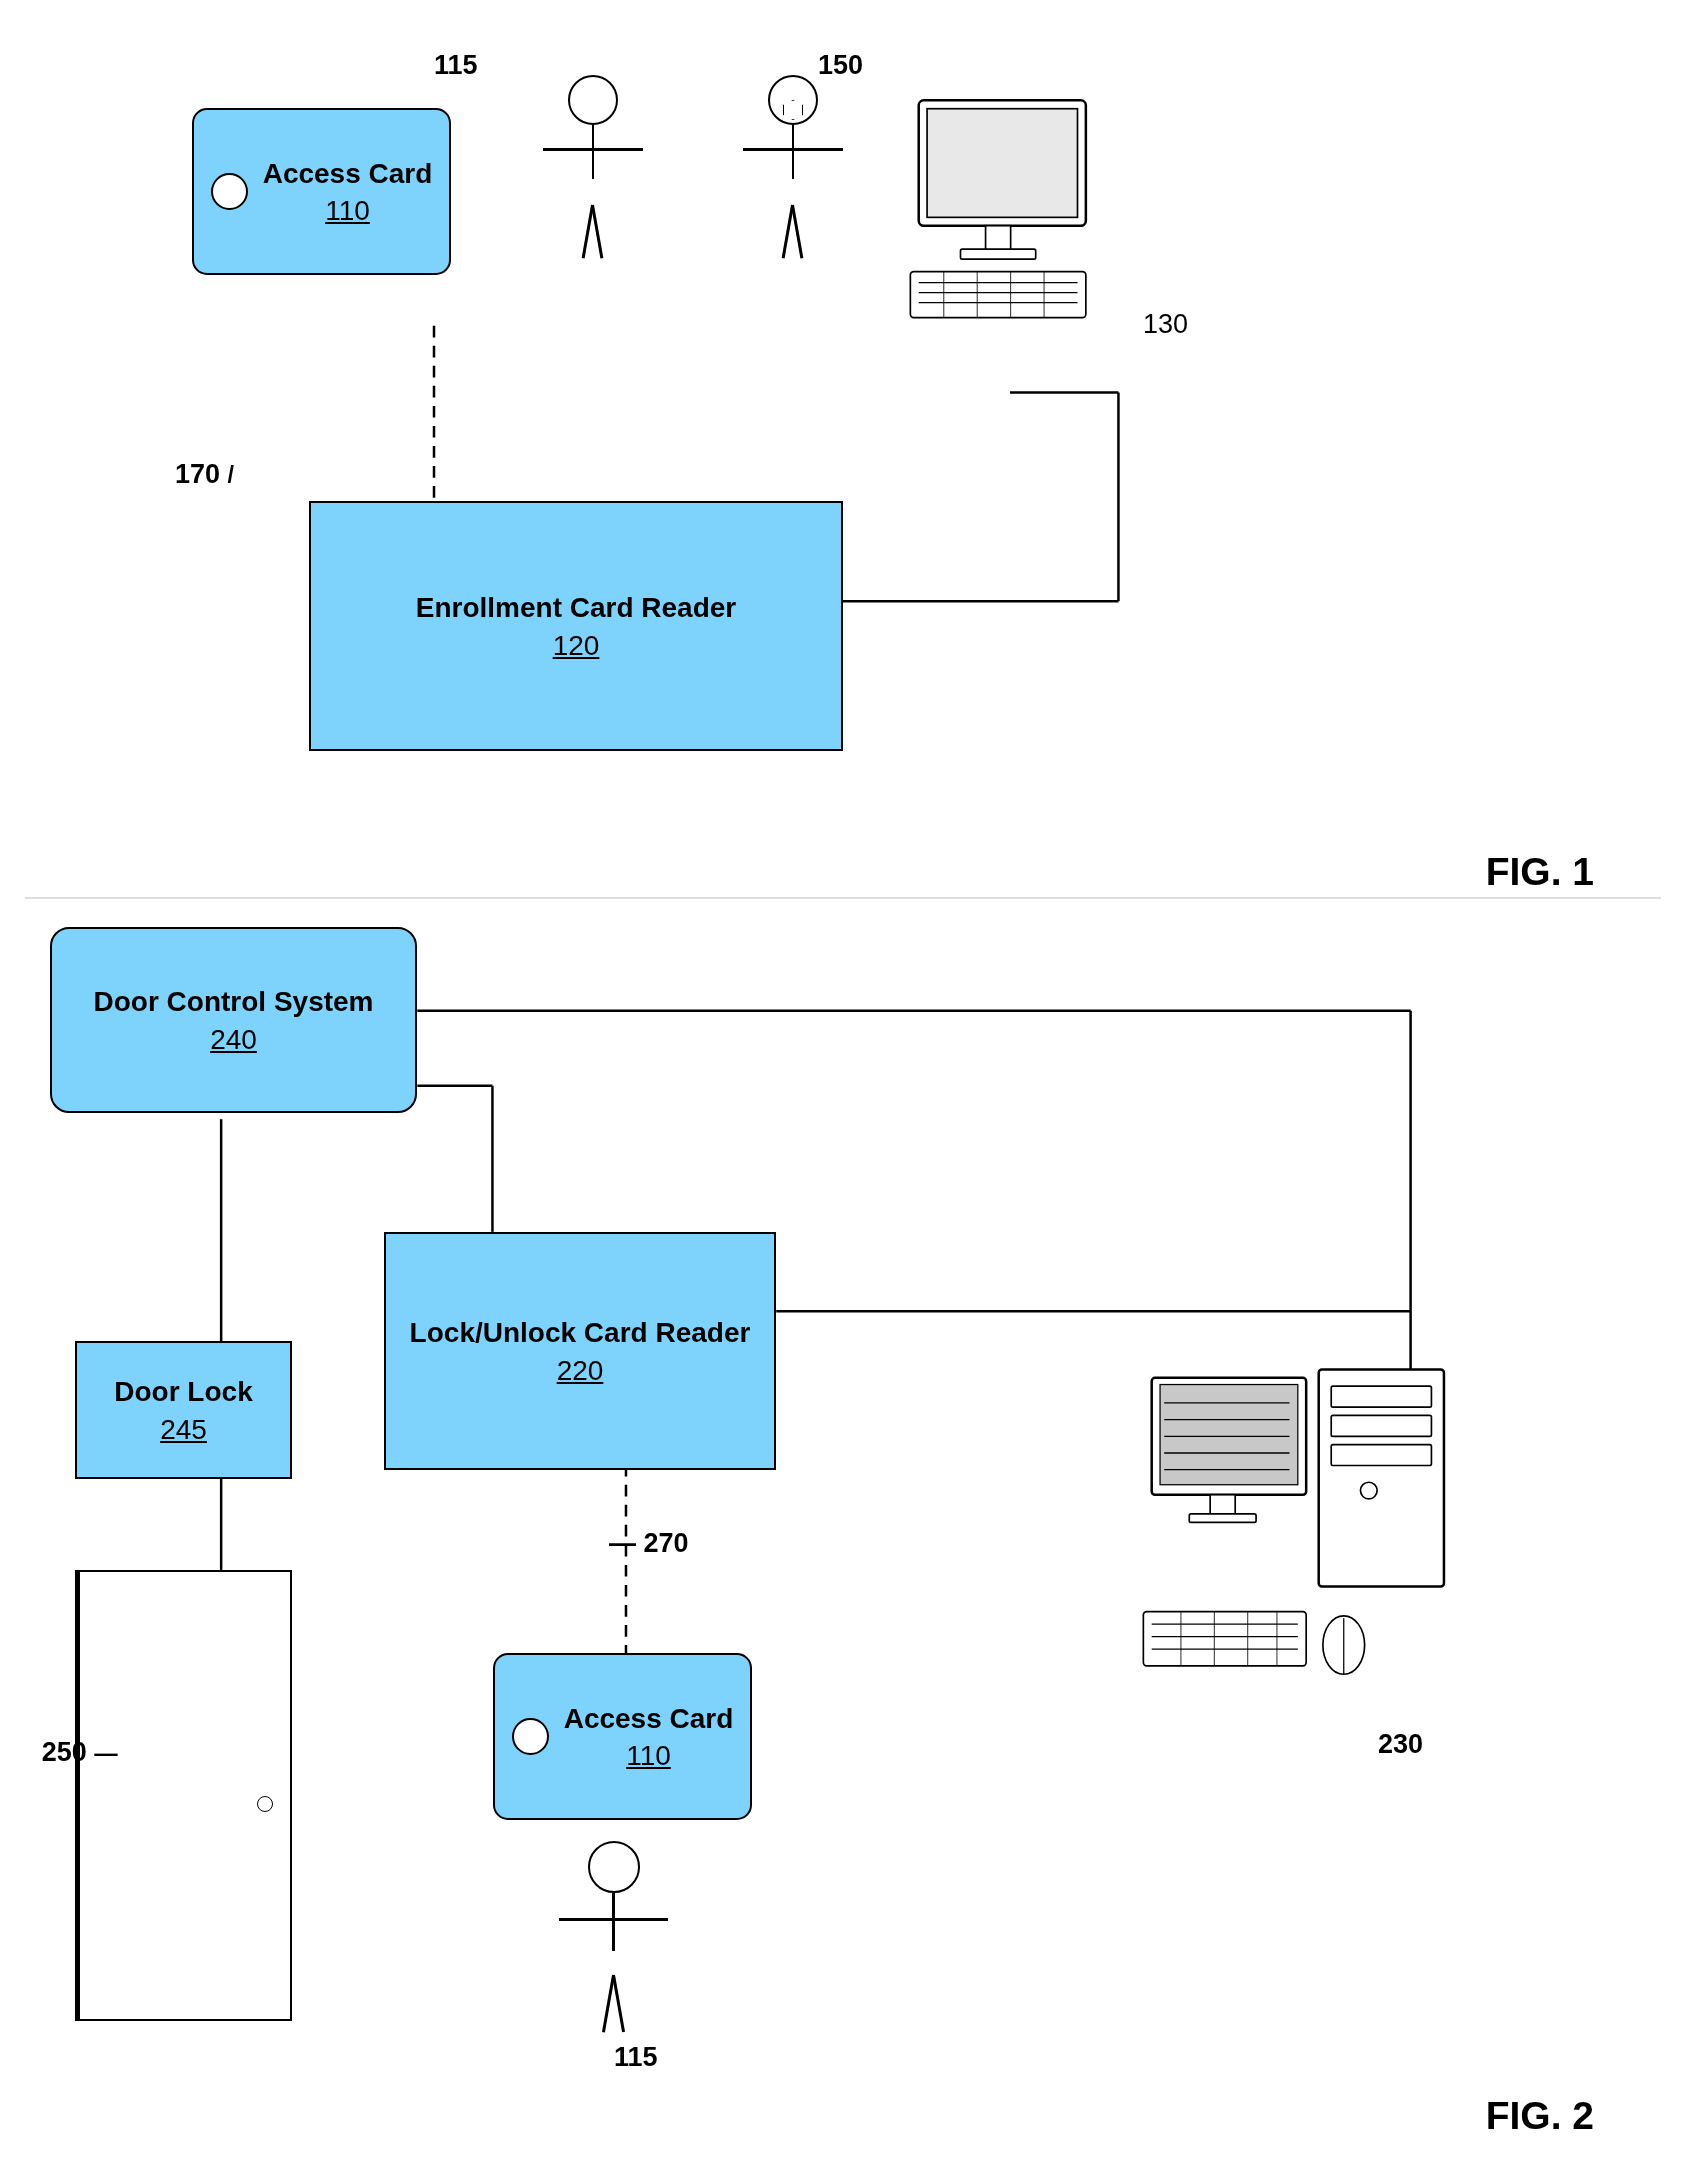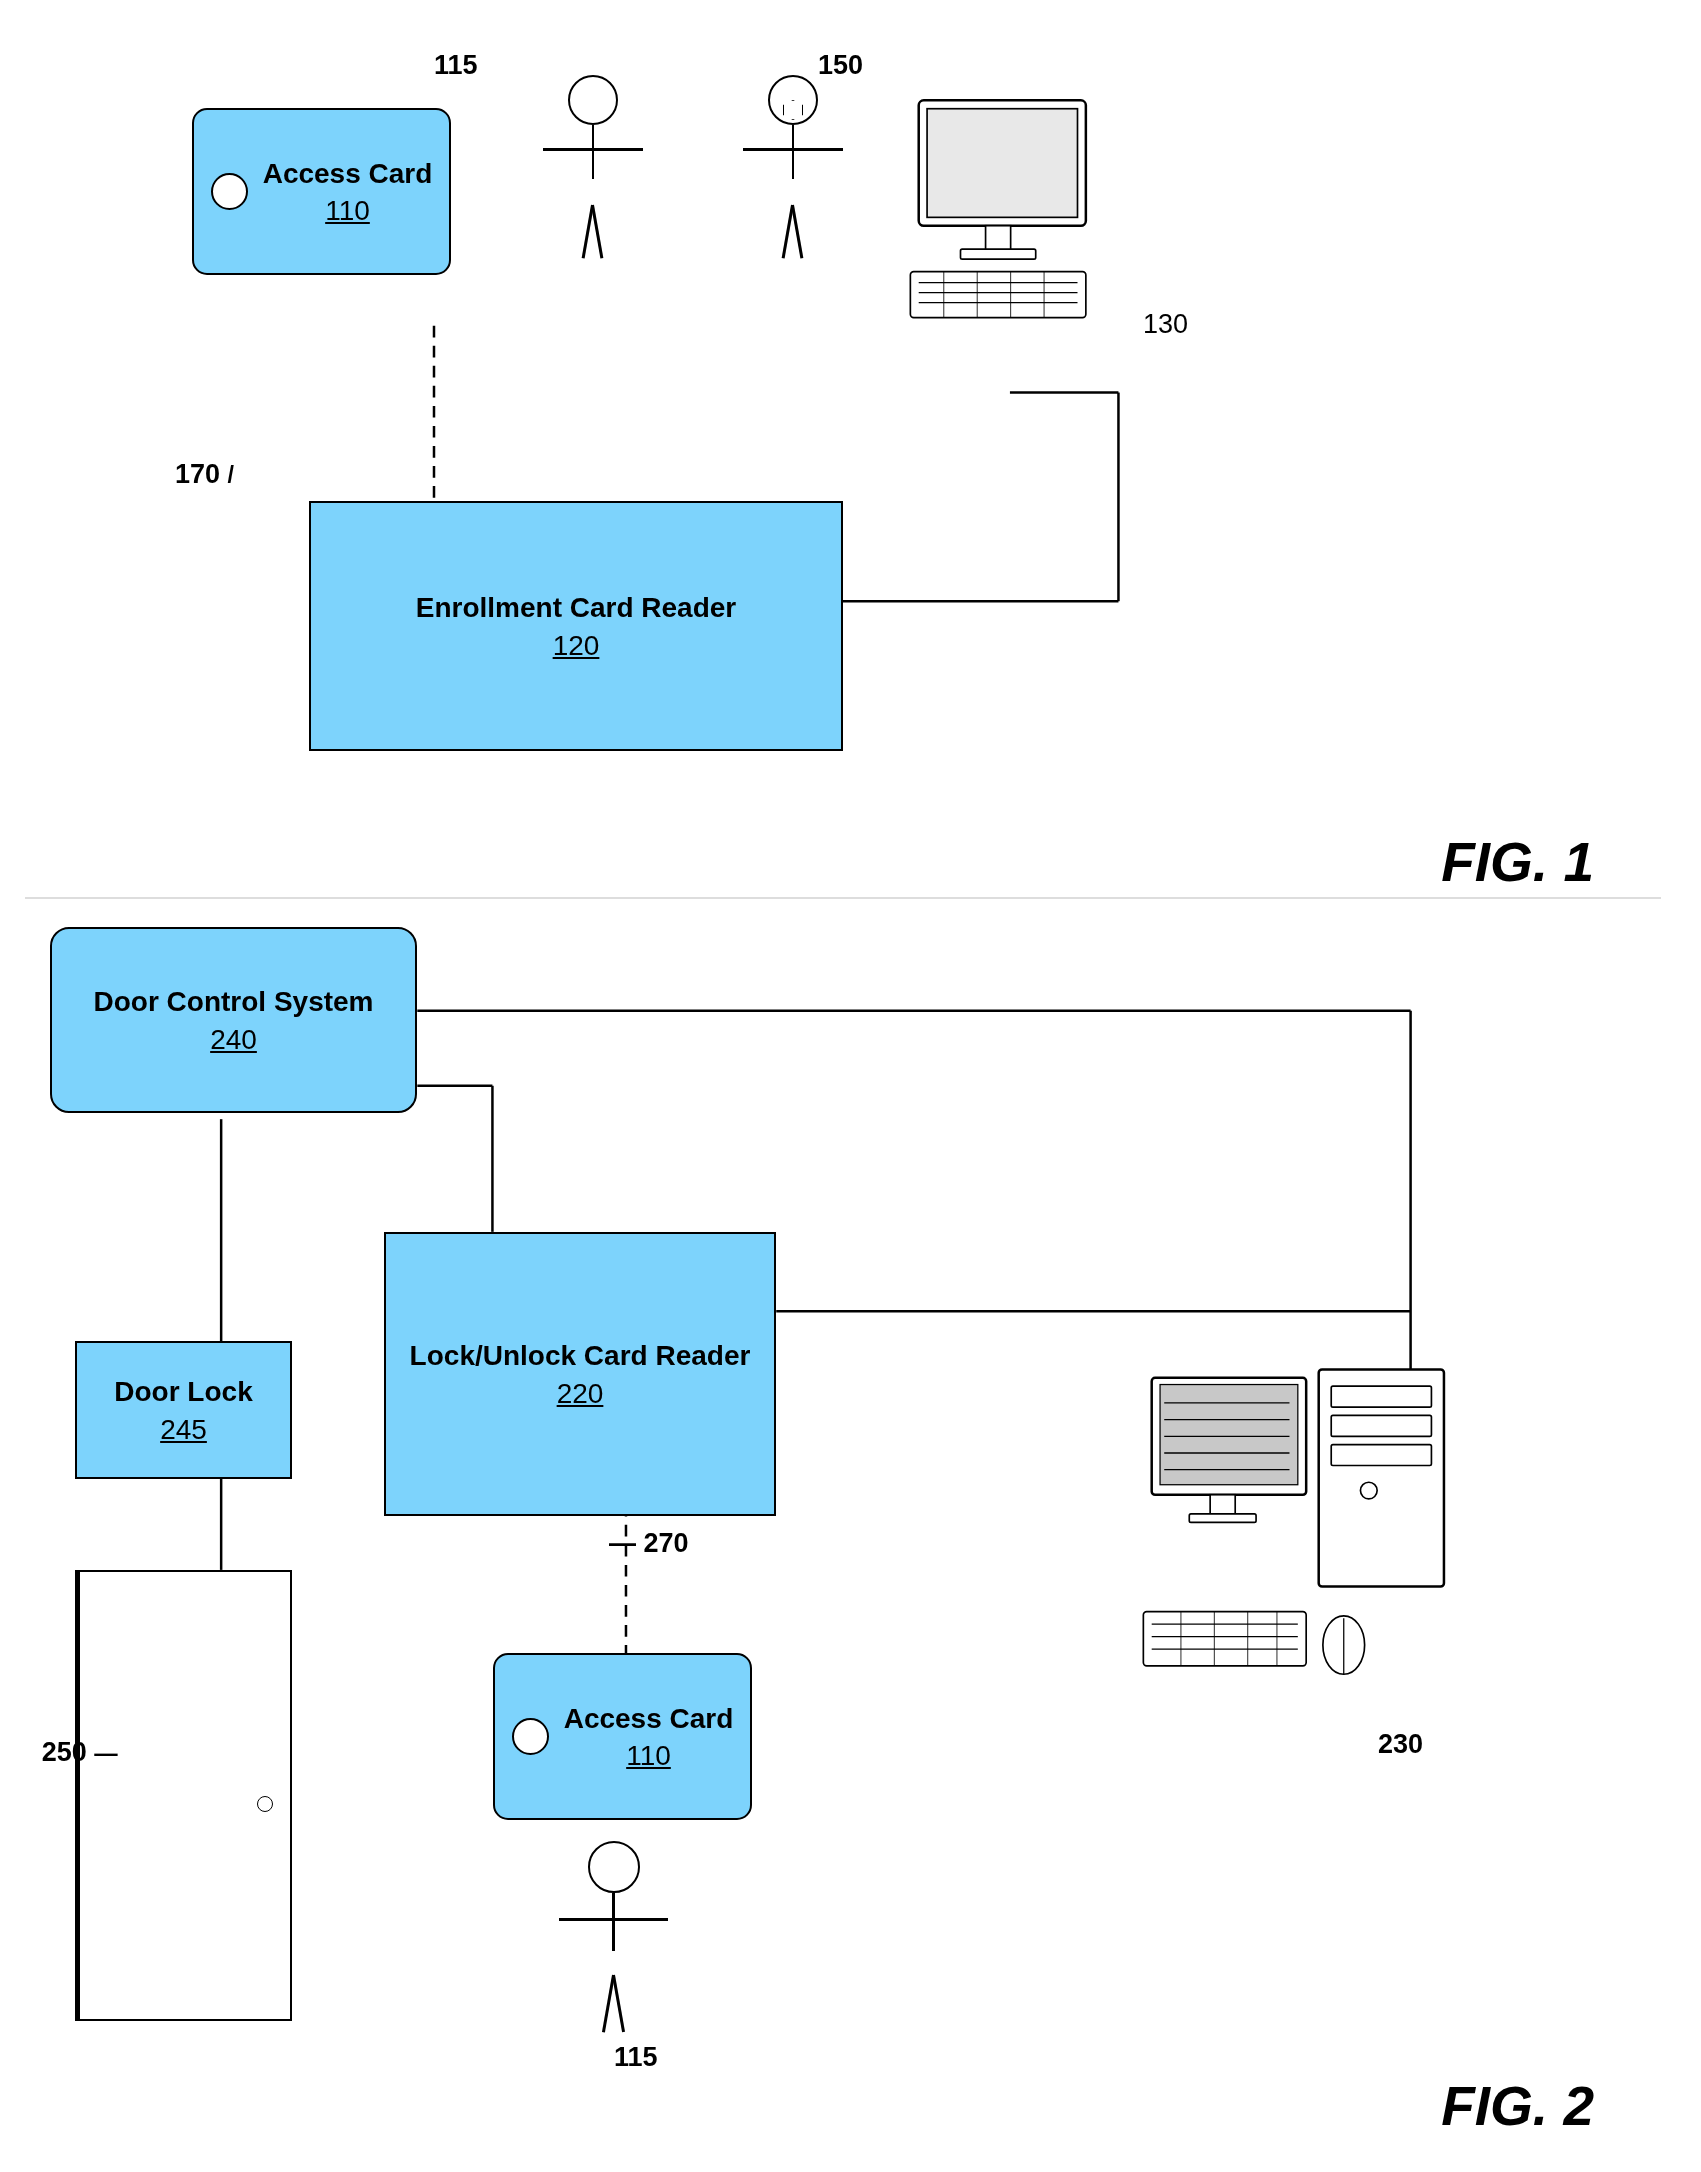--- a/index.html
+++ b/index.html
@@ -76,23 +76,22 @@
     .person-head {
       width: 45px;
       height: 45px;
       border-radius: 50%;
       border: 2.5px solid #000;
       background: #fff;
     }
 
     .fig-label {
       position: absolute;
-      font-size: 55px;
+      font-size: 39px;
       font-weight: bold;
-      font-style: italic;
     }
 
     
     svg.connectors {
       position: absolute;
       top: 0;
       left: 0;
       width: 100%;
       height: 100%;
       pointer-events: none;
@@ -217,21 +216,21 @@
       <line x1="560" y1="220" x2="560" y2="395" stroke="#000" stroke-width="3"></line>
 
       <line x1="720" y1="1000" x2="720" y2="680" stroke="#000" stroke-width="3" stroke-dasharray="14,10"></line>
     </svg>
 
     <div class="box" style="left:25px; top:25px; width:367px; height:186px;border-radius:19px;">
       <div class="box-label">Door Control System</div>
       <div class="box-number">240</div>
     </div>
 
-    <div class="box" style="left:359px; top:330px; width:392px; height:284px;">
+    <div class="box" style="left:359px; top:330px; width:392px; height:238px;">
       <div class="box-label">Lock/Unlock Card Reader</div>
       <div class="box-number">220</div>
     </div>
 
     <div class="box" style="left:50px; top:439px; width:217px; height:138px;">
       <div class="box-label">Door Lock</div>
       <div class="box-number">245</div>
     </div>
 
     <div style="position:absolute; left:50px; top:668px; width:217px; height:451px; border:2.5px solid #000; background:#fff;">

